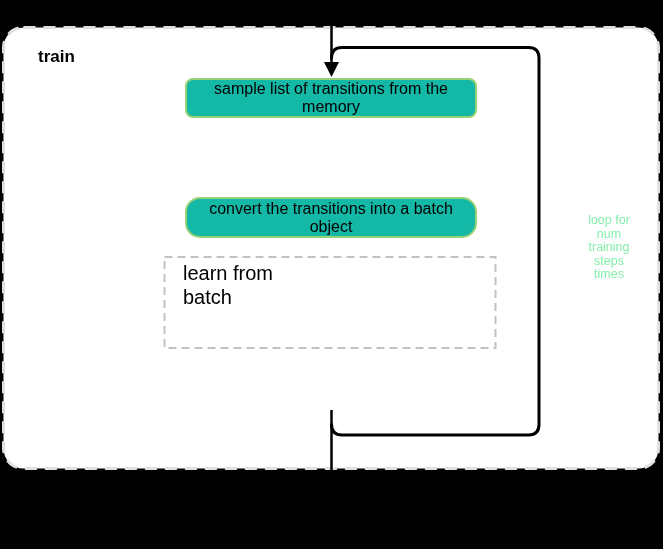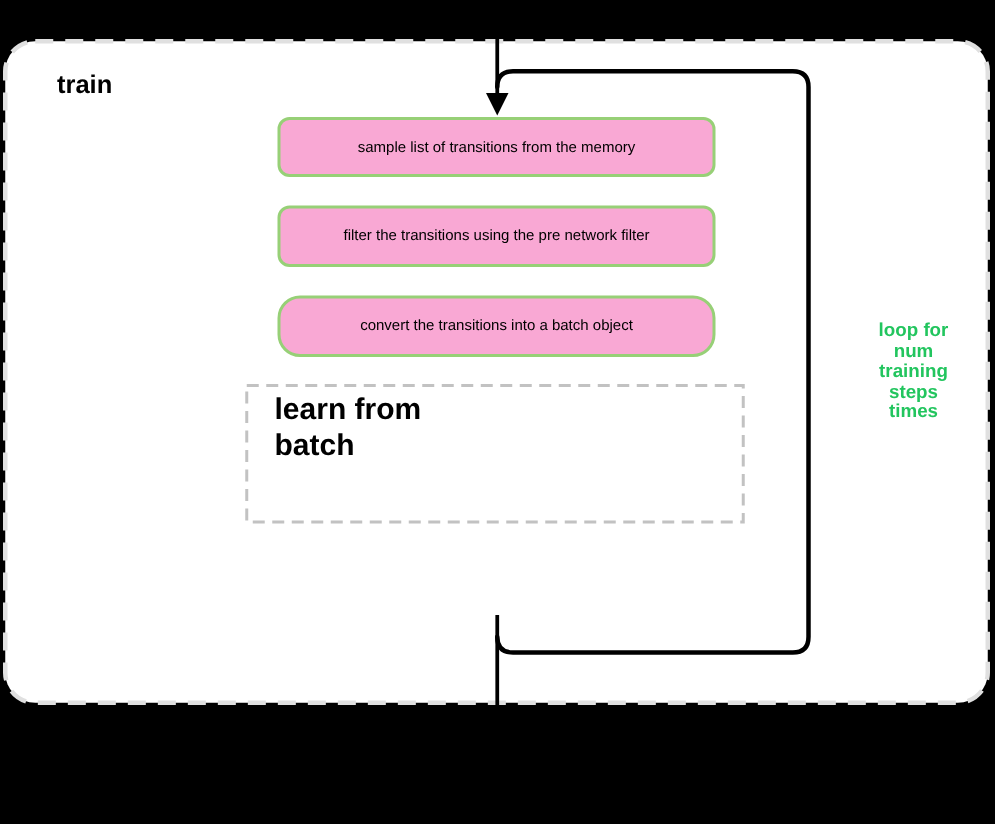--- a/index.html
+++ b/index.html
@@ -12,38 +12,38 @@
   }
   #stage{position:absolute;left:0;top:0;width:663px;height:462px;}
   #lines{position:absolute;left:0;top:0;}
   .abs{position:absolute;box-sizing:border-box;}
   .title{
     left:38px;top:47px;
     font-size:17px;font-weight:700;color:#000;line-height:20px;
   }
   .step{
     left:185px;width:292px;height:41px;
-    background:#f9a8d4;
+    background:#14b8a6;
     border:2px solid #97d077;
     border-radius:8px;
     display:flex;align-items:center;justify-content:center;
-    font-size:10px;color:#000;text-align:center;
+    font-size:16px;color:#000;text-align:center;
   }
   .step1{top:78px;height:40px;}
   .step2{top:137px;}
   .step3{top:197px;border-radius:15px;}
   .step-final{top:369px;}
   .learn-label{
     left:183px;top:261px;width:200px;
-    font-size:20px;font-weight:700;color:#000;line-height:24px;
+    font-size:20px;font-weight:400;color:#000;line-height:24px;
     white-space:pre-line;
   }
   .loop-note{
     left:539px;top:214px;width:97px;
-    font-size:12.5px;font-weight:700;color:#22c55e;line-height:13.5px;
+    font-size:12.5px;font-weight:400;color:#86efac;line-height:13.5px;
     text-align:center;white-space:pre-line;padding-left:43px;
   }
 </style>
 </head>
 <body>
 
 <div id="stage">
 
   <svg id="lines" width="663" height="549" viewBox="0 0 663 549">
 
@@ -57,21 +57,20 @@
 
     <line x1="331.5" y1="410" x2="331.5" y2="505" stroke-width="2.5" stroke="#000000"></line>
 
     <rect x="164.5" y="257" width="331" height="91" fill="#ffffff" stroke-width="2" stroke-dasharray="8 5" stroke="#c2c2c2"></rect>
   </svg>
 
   <div class="abs title">train</div>
 
   <div class="abs step step1">sample list of transitions from the memory</div>
 
-  <div class="abs step step2">filter the transitions using the pre network filter</div>
 
   <div class="abs step step3">convert the transitions into a batch object</div>
 
   <div class="abs learn-label">learn from
 batch</div>
 
 
   <div class="abs loop-note">loop for num
 training steps
 times</div>

